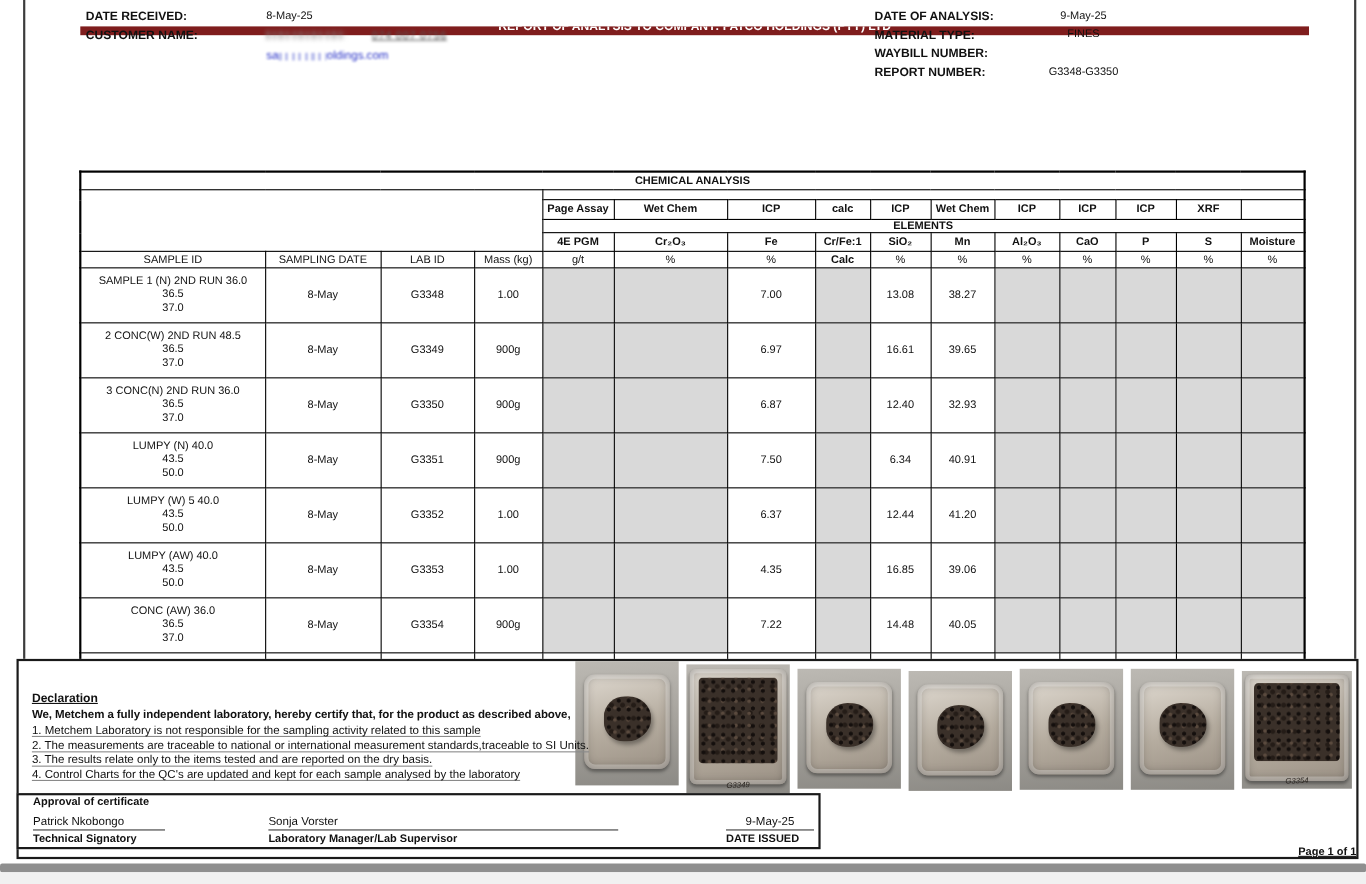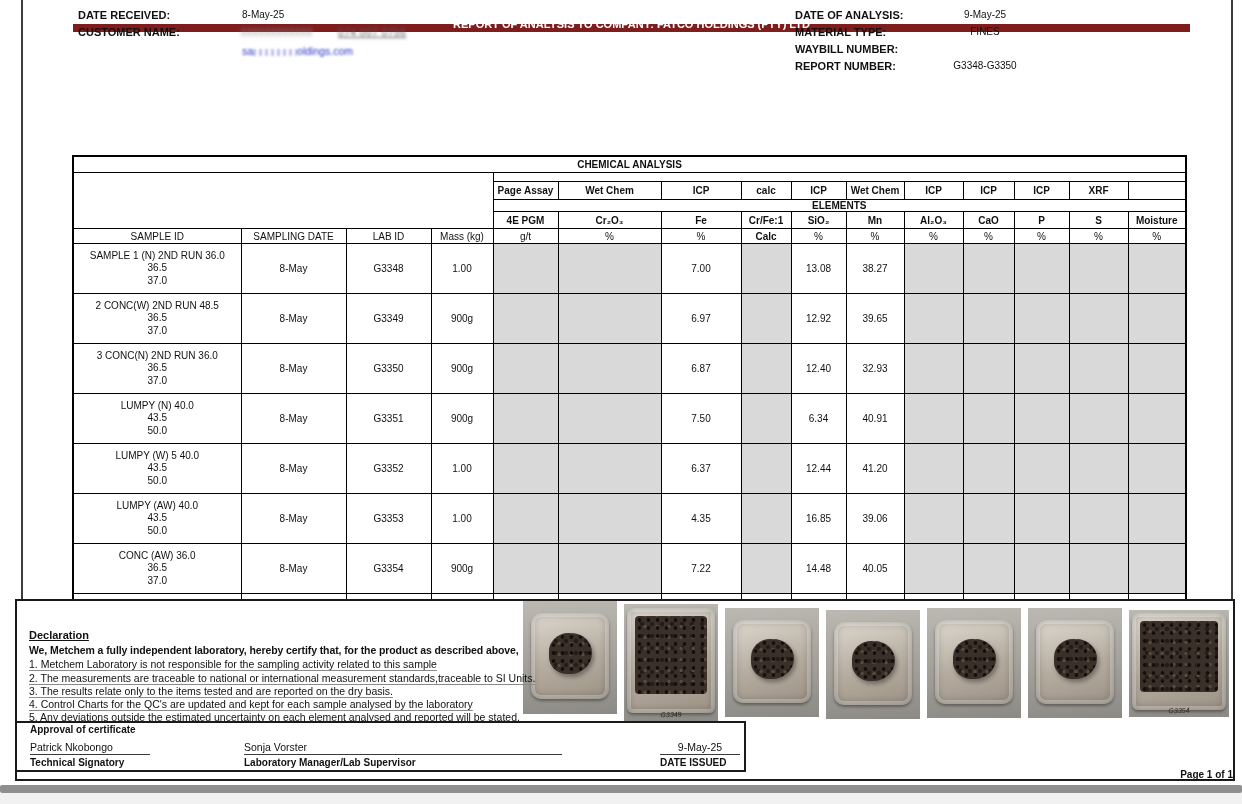--- a/index.html
+++ b/index.html
@@ -224,21 +224,21 @@
           <div>36.5</div>
           <div>37.0</div>
         </td>
         <td class="c-date">8-May</td>
         <td class="c-lab">G3349</td>
         <td class="c-mass">900g</td>
         <td class="c-val gray"></td>
         <td class="c-val gray"></td>
         <td class="c-val">6.97</td>
         <td class="c-val gray"></td>
-        <td class="c-val">12.92</td>
+        <td class="c-val">16.61</td>
         <td class="c-val">39.65</td>
         <td class="c-val gray"></td>
         <td class="c-val gray"></td>
         <td class="c-val gray"></td>
         <td class="c-val gray"></td>
         <td class="c-val gray"></td>
       </tr>
       <tr class="r-data">
         <td class="c-sample">
           <div>3 CONC(N) 2ND RUN 36.0</div>
@@ -407,21 +407,20 @@
   </div>
 
 <div class="decl">
   <div class="decl-title">Declaration</div>
   <div class="decl-cert">We,  Metchem a fully independent laboratory, hereby certify that, for the product as described above,</div>
   <div>
       <div class="decl-item">1. Metchem Laboratory is not responsible for the sampling activity related to this sample</div>
       <div class="decl-item">2. The measurements are traceable to national or international measurement standards,traceable to SI Units.</div>
       <div class="decl-item">3. The results relate only to the items tested and are reported on the dry basis.</div>
       <div class="decl-item">4. Control Charts for the QC's are updated and kept for each sample analysed by the laboratory</div>
-      <div class="decl-item">5. Any deviations outside the estimated uncertainty on each element analysed and reported will be stated.</div>
     </div>
 </div>
 
 <div class="approval-box">
   <div class="approval-title">Approval of certificate</div>
 <div class="sig sig1">
       <div class="name">Patrick Nkobongo</div>
       <div class="role">Technical Signatory</div>
     </div>
     <div class="sig sig2">

